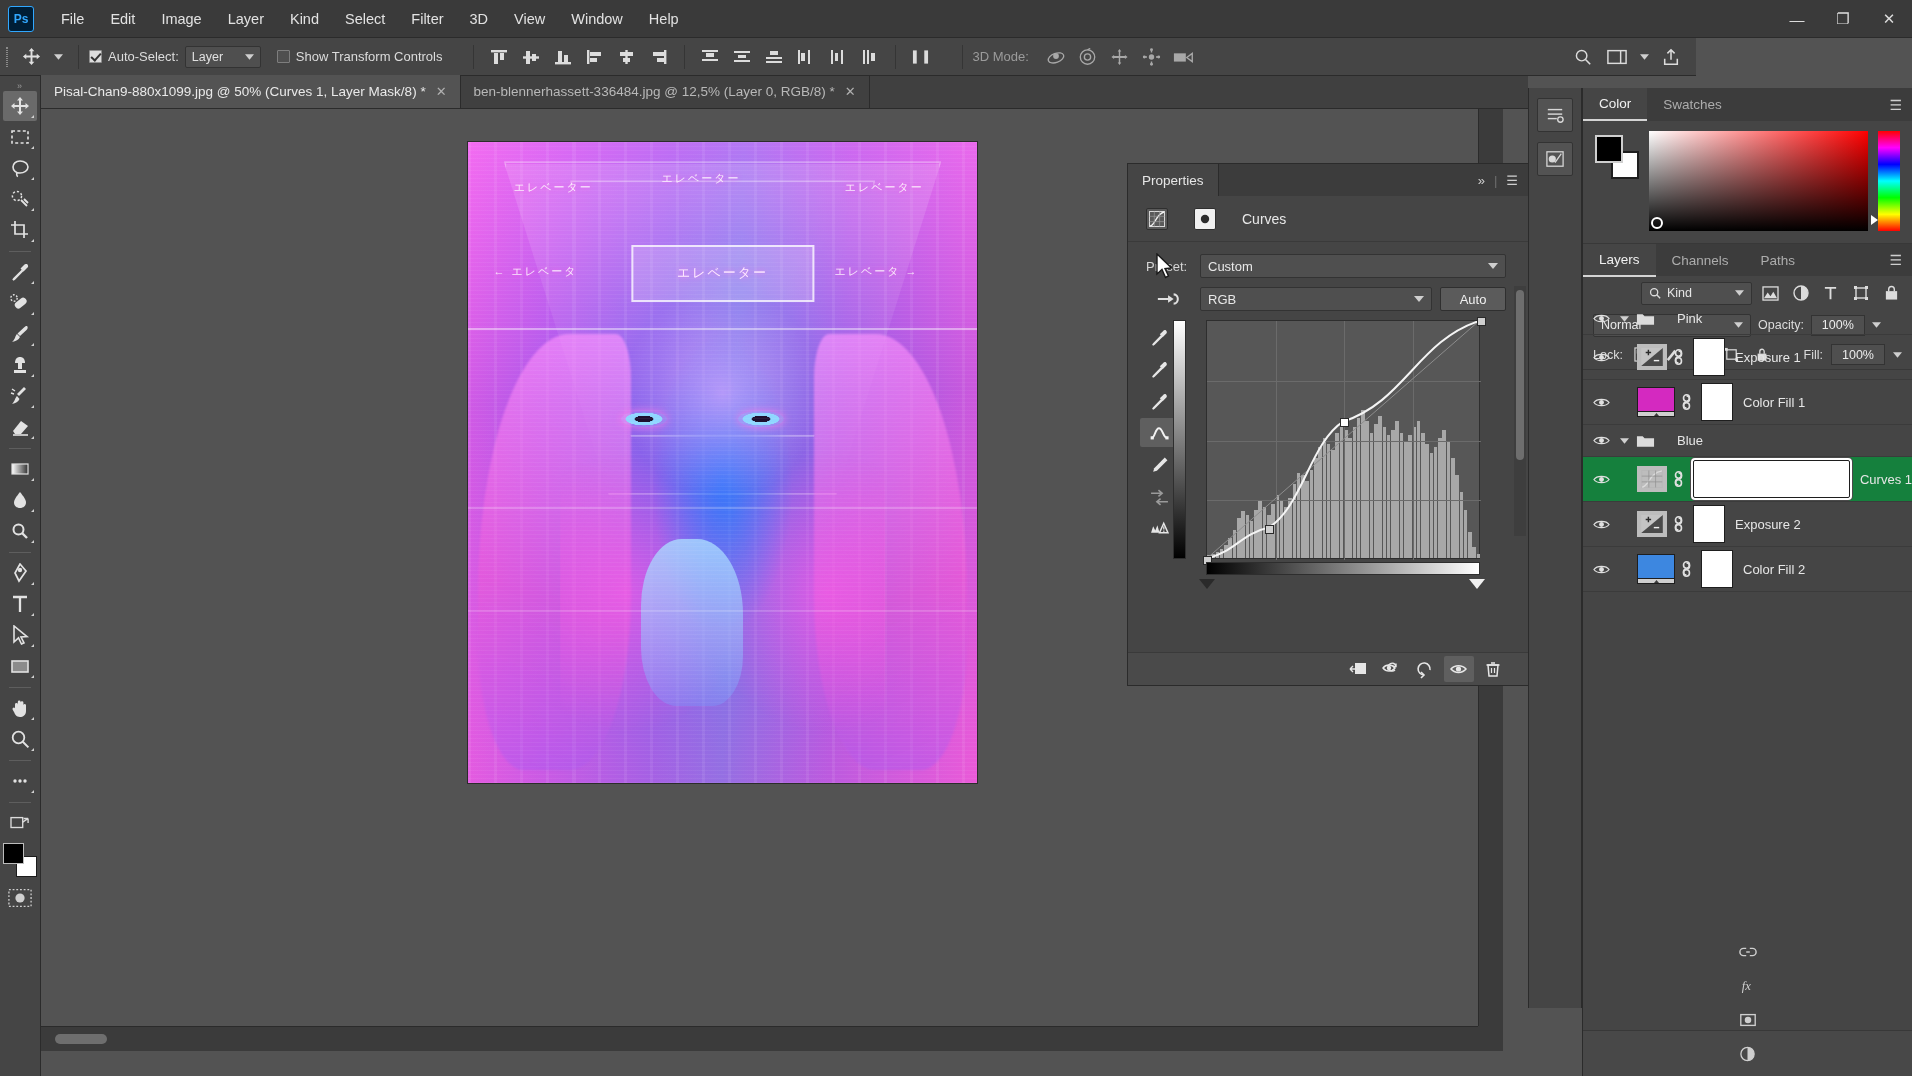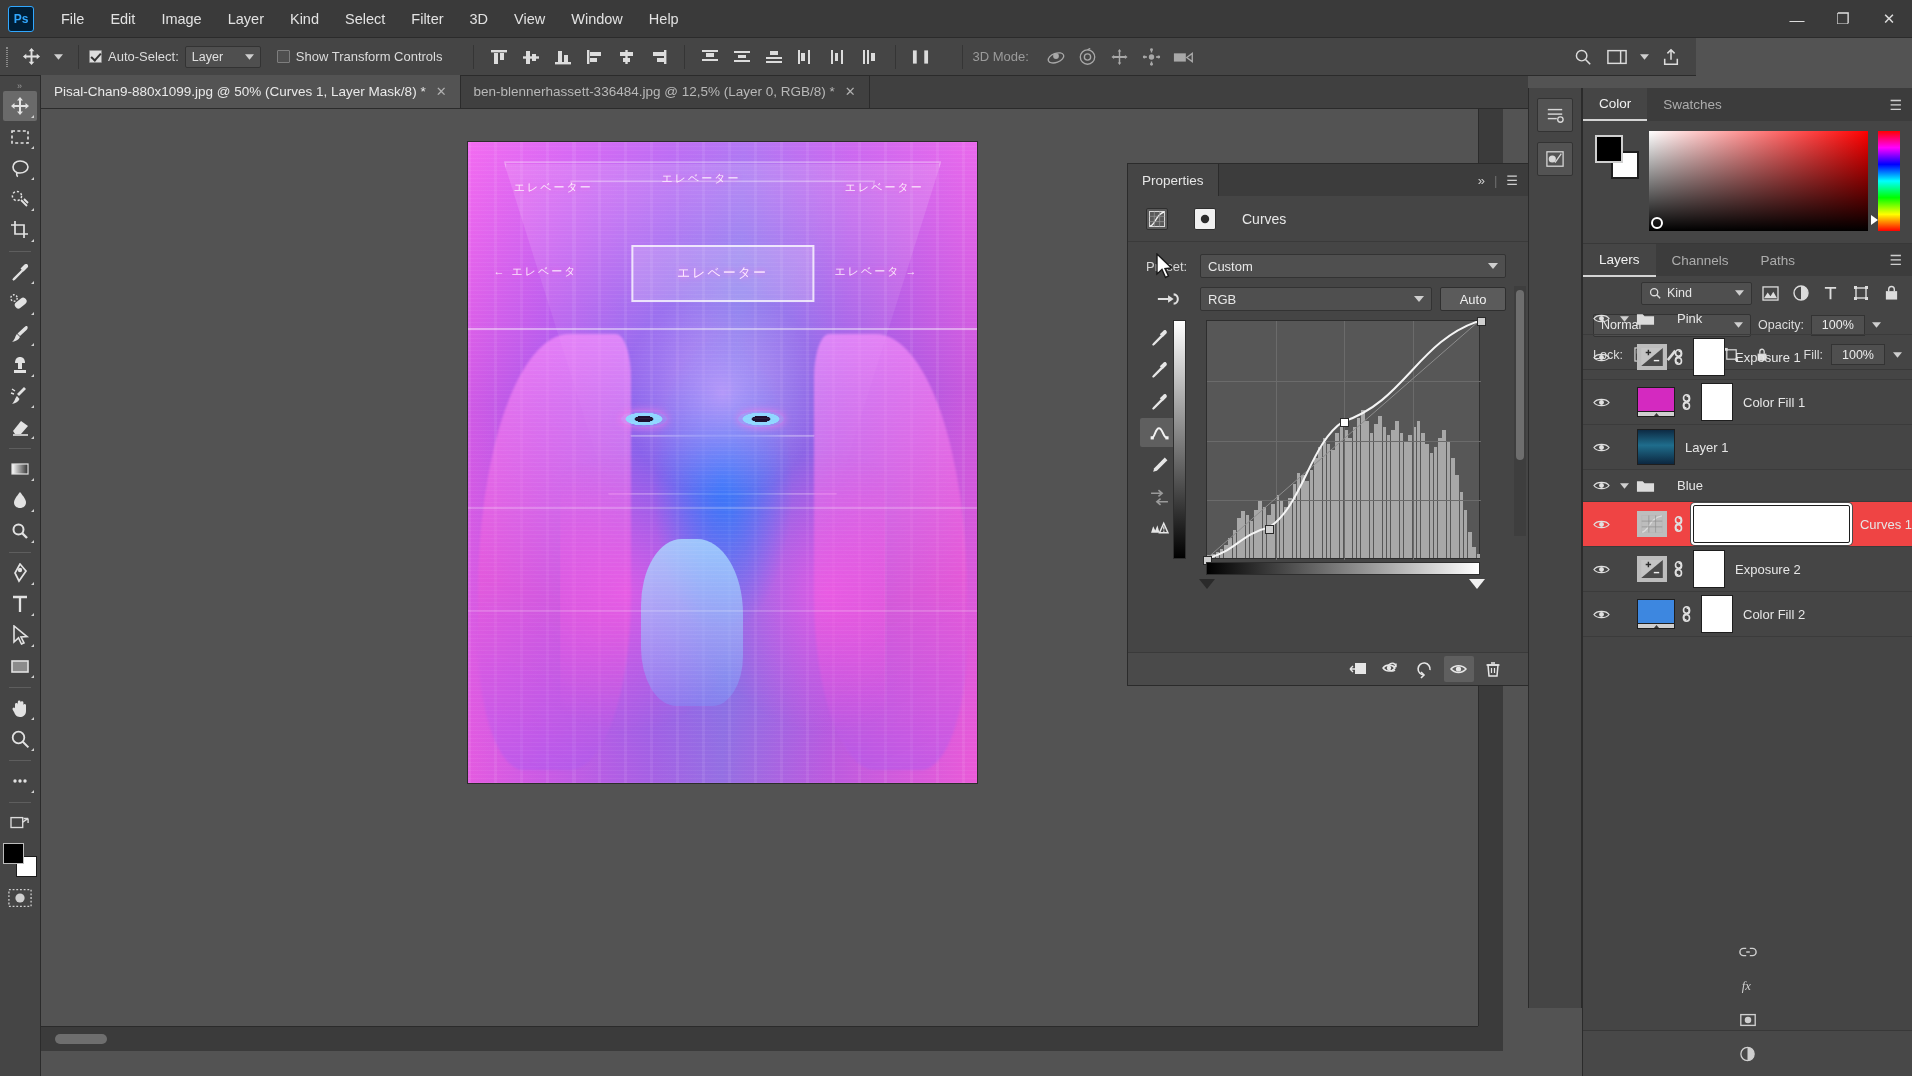--- a/index.html
+++ b/index.html
@@ -278,21 +278,21 @@
   .opv{ width:54px; height:21px; background:#4f4f4f; border:1px solid #333; font-size:12.5px;
     color:#ececec; display:flex;align-items:center;justify-content:center;}
   .lock-row{ height:30px; display:flex;align-items:center; gap:8px; padding:0 10px;
     border-bottom:1px solid #383838;}
   .lock-row .lk{ font-size:12.5px; color:#dcdcdc;}
   .lock-ic{ width:22px;height:20px; display:flex;align-items:center;justify-content:center;}
 
   .layers-list{ position:absolute; left:0; right:0; top:215px; bottom:52px; overflow:hidden;}
   .lrow{ height:45px; display:flex; align-items:center; border-bottom:1px solid #3b3b3b;
     padding-left:4px; }
-  .lrow.selected{ background:#ef4444; }
+  .lrow.selected{ background:#15803d; }
   .lrow.group{ height:32px; }
   .eye{ width:28px; display:flex; align-items:center; justify-content:center;}
   .chev{ width:18px; display:flex;align-items:center;justify-content:center; color:#d0d0d0; font-size:10px;}
   .folder{ width:24px; display:flex;align-items:center;justify-content:center;}
   .lname{ font-size:13px; color:#e6e6e6; margin-left:10px;}
   .lname.group-name{ margin-left:20px; }
   .thumb{ width:38px;height:36px; border:1px solid #1e1e1e; margin-left:22px; overflow:hidden; position:relative;}
   .thumb.adj{ background:#bdbdbd; border:none; display:flex; align-items:center; justify-content:center; width:30px;height:26px;}
   .link{ width:22px; display:flex;align-items:center;justify-content:center;}
   .mask{ width:32px;height:38px; background:#fff; border:1px solid #1e1e1e; margin-left:4px;}
@@ -1198,30 +1198,20 @@
           <span class="link">
             <svg width="13" height="18" viewBox="0 0 13 18">
               <path d="M6.5 3 A3 3 0 0 1 6.5 9 M6.5 9 A3 3 0 0 0 6.5 15" fill="none" stroke="#e0e0e0" stroke-width="1.6"></path>
               <ellipse cx="6.5" cy="5" rx="3" ry="3.2" fill="none" stroke="#e0e0e0" stroke-width="1.6"></ellipse>
               <ellipse cx="6.5" cy="13" rx="3" ry="3.2" fill="none" stroke="#e0e0e0" stroke-width="1.6"></ellipse>
             </svg>
           </span>
           <span class="mask"></span>
           <span class="lname">Color Fill 1</span>
         </div>
-        <div class="lrow">
-          <span class="eye">
-            <svg width="17" height="13" viewBox="0 0 18 13">
-              <path d="M1 6.5 C4 2 14 2 17 6.5 C14 11 4 11 1 6.5 Z" fill="none" stroke="#e0e0e0" stroke-width="1.3"></path>
-              <circle cx="9" cy="6.5" r="2.6" fill="#e0e0e0"></circle>
-            </svg>
-          </span>
-          <span class="thumb" style="background:linear-gradient(180deg,#0d2b44,#1f6d8c 45%,#0c2740);"></span>
-          <span class="lname">Layer 1</span>
-        </div>
         <div class="lrow group">
           <span class="eye">
             <svg width="17" height="13" viewBox="0 0 18 13">
               <path d="M1 6.5 C4 2 14 2 17 6.5 C14 11 4 11 1 6.5 Z" fill="none" stroke="#e0e0e0" stroke-width="1.3"></path>
               <circle cx="9" cy="6.5" r="2.6" fill="#e0e0e0"></circle>
             </svg>
           </span>
           <span class="chev">
             <svg width="9" height="6" viewBox="0 0 10 6">
               <path d="M0 0 L5 6 L10 0 Z" fill="#d0d0d0"></path>

